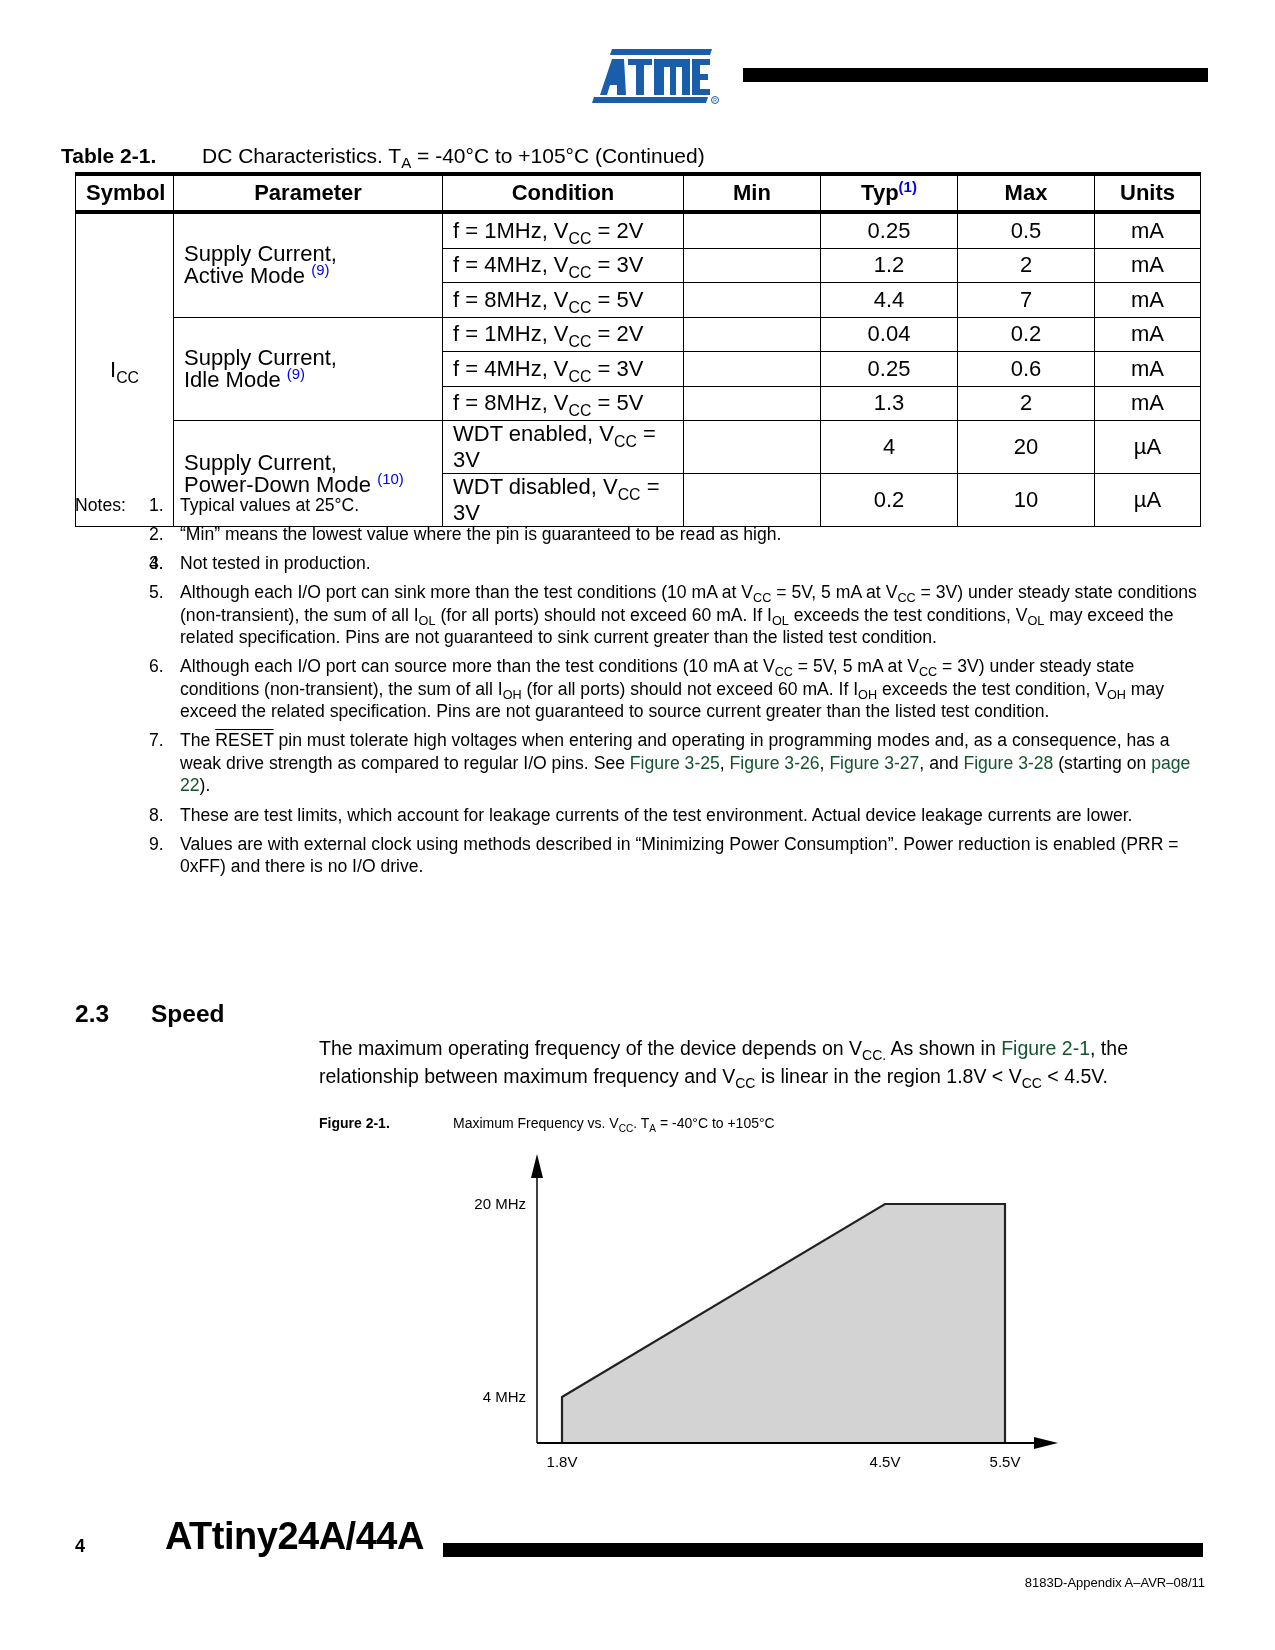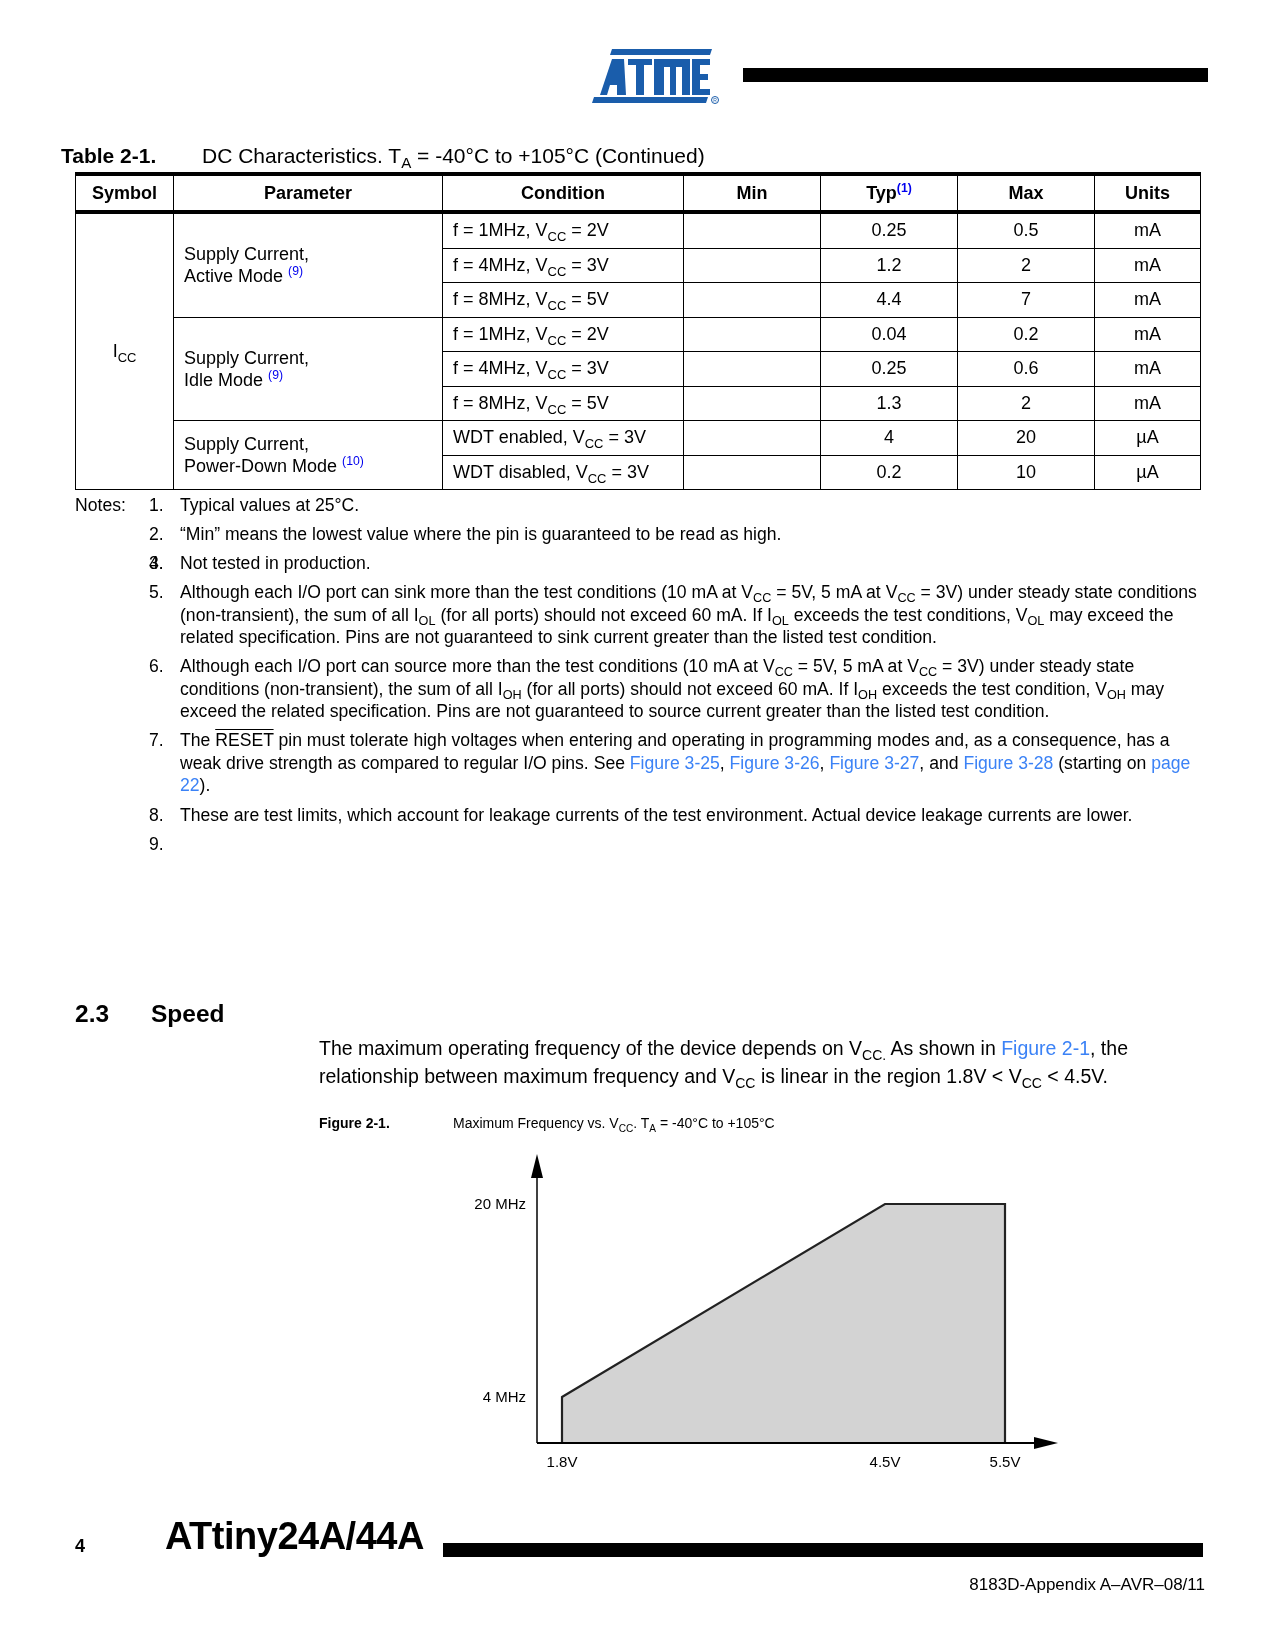--- a/index.html
+++ b/index.html
@@ -1,34 +1,34 @@
 <!DOCTYPE html>
 <html><head>
 <meta charset="utf-8">
 <style>
   html, body { margin: 0; padding: 0; background: #fff; }
   body { width: 1275px; height: 1650px; position: relative; overflow: hidden;
          font-family: "Liberation Sans", "DejaVu Sans", sans-serif; color: #000; }
   .abs { position: absolute; }
-  a, .link { color: #3b82f6; text-decoration: none; }
+  a, .link { color: #14532d; text-decoration: none; }
   sub { font-size: 0.72em; vertical-align: -0.35em; line-height: 0; }
   sup { font-size: 0.68em; vertical-align: 0.55em; line-height: 0; }
   sup.ref { color: #0000ee; }
 
   
   #logo { left: 590px; top: 45px; width: 130px; height: 60px; }
   #top-bar { left: 743px; top: 68px; width: 465px; height: 14px; background: #000; }
 
   
   #table-caption { left: 61px; top: 144px; font-size: 21px; white-space: nowrap; }
   #table-caption .num { font-weight: bold; display: inline-block; width: 141px; }
 
   
   #dc-table { position: absolute; left: 75px; top: 172px; width: 1125px;
-              border-collapse: collapse; font-size: 18px; table-layout: fixed; }
+              border-collapse: collapse; font-size: 22px; table-layout: fixed; }
   #dc-table th, #dc-table td { border: 1.3px solid #000; padding: 0 10px; height: 33.5px; }
   #dc-table thead th { font-weight: bold; text-align: center; border-top: 4px solid #000;
                        border-bottom: 4px solid #000; height: 34px; }
   #dc-table thead th.left { text-align: center; }
   #dc-table td.center { text-align: center; }
   #dc-table td.sym { text-align: center; }
   #dc-table td.param { line-height: 22px; vertical-align: middle; }
 
   
   #notes { left: 75px; top: 494px; width: 1130px; font-size: 17.6px; line-height: 22.5px; }
@@ -45,21 +45,21 @@
 
   #figure-caption { left: 319px; top: 1115px; font-size: 14px; white-space: nowrap; }
   #figure-caption .num { font-weight: bold; display: inline-block; width: 134px; }
 
   #chart { left: 440px; top: 1140px; width: 640px; height: 340px; }
 
   
   #page-number { left: 75px; top: 1536px; font-size: 18px; font-weight: bold; }
   #footer-title { left: 165px; top: 1515px; font-size: 38px; font-weight: bold; letter-spacing: -0.5px; white-space: nowrap; }
   #footer-bar { left: 443px; top: 1543px; width: 760px; height: 14px; background: #000; }
-  #doc-id { right: 70px; top: 1575px; font-size: 17px; }
+  #doc-id { right: 70px; top: 1575px; font-size: 13px; }
 </style>
 </head>
 <body>
 
 <svg id="logo" class="abs" viewBox="0 0 130 60">
   <g fill="#1a5dab">
     <polygon points="22,4 122,4 120,10 20,10"></polygon>
     <polygon points="10,50 22,14 34,14 36,50 27,50 27,40 20,40 17,50"></polygon>
     <polygon points="38,14 62,14 62,20 54,20 54,50 46,50 46,20 38,20"></polygon>
     <polygon points="64,14 100,14 100,50 92,50 92,22 86,22 86,50 80,50 80,22 74,22 74,50 64,50"></polygon>
@@ -167,21 +167,21 @@
   <span class="label">Notes:</span>
   <ol>
     <li><span class="n">1.</span><span>Typical values at 25°C.</span></li>
     <li><span class="n">2.</span><span>“Min” means the lowest value where the pin is guaranteed to be read as high.</span></li>
     <li><span class="n">3.</span></li>
     <li><span class="n">4.</span><span>Not tested in production.</span></li>
     <li><span class="n">5.</span><span>Although each I/O port can sink more than the test conditions (10 mA at V</span><sub>CC</sub><span> = 5V, 5 mA at V</span><sub>CC</sub><span> = 3V) under steady state conditions (non-transient), the sum of all I</span><sub>OL</sub><span> (for all ports) should not exceed 60 mA. If I</span><sub>OL</sub><span> exceeds the test conditions, V</span><sub>OL</sub><span> may exceed the related specification. Pins are not guaranteed to sink current greater than the listed test condition.</span></li>
     <li><span class="n">6.</span><span>Although each I/O port can source more than the test conditions (10 mA at V</span><sub>CC</sub><span> = 5V, 5 mA at V</span><sub>CC</sub><span> = 3V) under steady state conditions (non-transient), the sum of all I</span><sub>OH</sub><span> (for all ports) should not exceed 60 mA. If I</span><sub>OH</sub><span> exceeds the test condition, V</span><sub>OH</sub><span> may exceed the related specification. Pins are not guaranteed to source current greater than the listed test condition.</span></li>
     <li><span class="n">7.</span><span>The </span><span class="overline">RESET</span><span> pin must tolerate high voltages when entering and operating in programming modes and, as a consequence, has a weak drive strength as compared to regular I/O pins. See </span><a class="link">Figure 3-25</a><span>, </span><a class="link">Figure 3-26</a><span>, </span><a class="link">Figure 3-27</a><span>, and </span><a class="link">Figure 3-28</a><span> (starting on </span><a class="link">page 22</a><span>).</span></li>
     <li><span class="n">8.</span><span>These are test limits, which account for leakage currents of the test environment. Actual device leakage currents are lower.</span></li>
-    <li><span class="n">9.</span></li>
+    <li><span class="n">9.</span><span>Values are with external clock using methods described in “Minimizing Power Consumption”. Power reduction is enabled (PRR = 0xFF) and there is no I/O drive.</span></li>
   </ol>
 </div>
 
 <div id="section-heading" class="abs">
   <span class="num">2.3</span><span>Speed</span>
 </div>
 <div id="section-body" class="abs">
   <span>The maximum operating frequency of the device depends on V</span><sub>CC.</sub><span> As shown in </span><a class="link">Figure 2-1</a><span>, the relationship between maximum frequency and V</span><sub>CC</sub><span> is linear in the region 1.8V &lt; V</span><sub>CC</sub><span> &lt; 4.5V.</span>
 </div>
 

